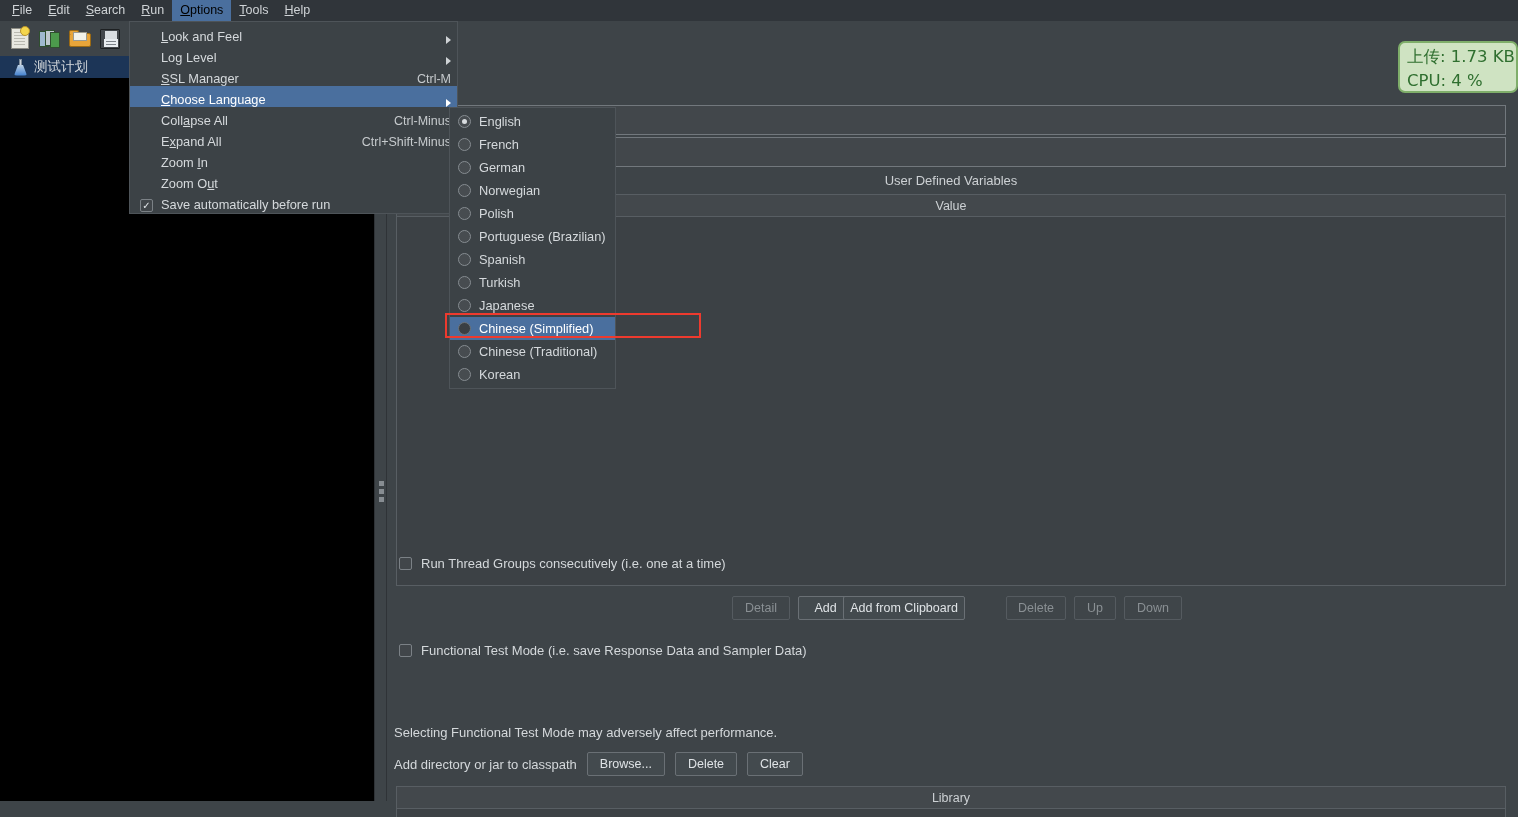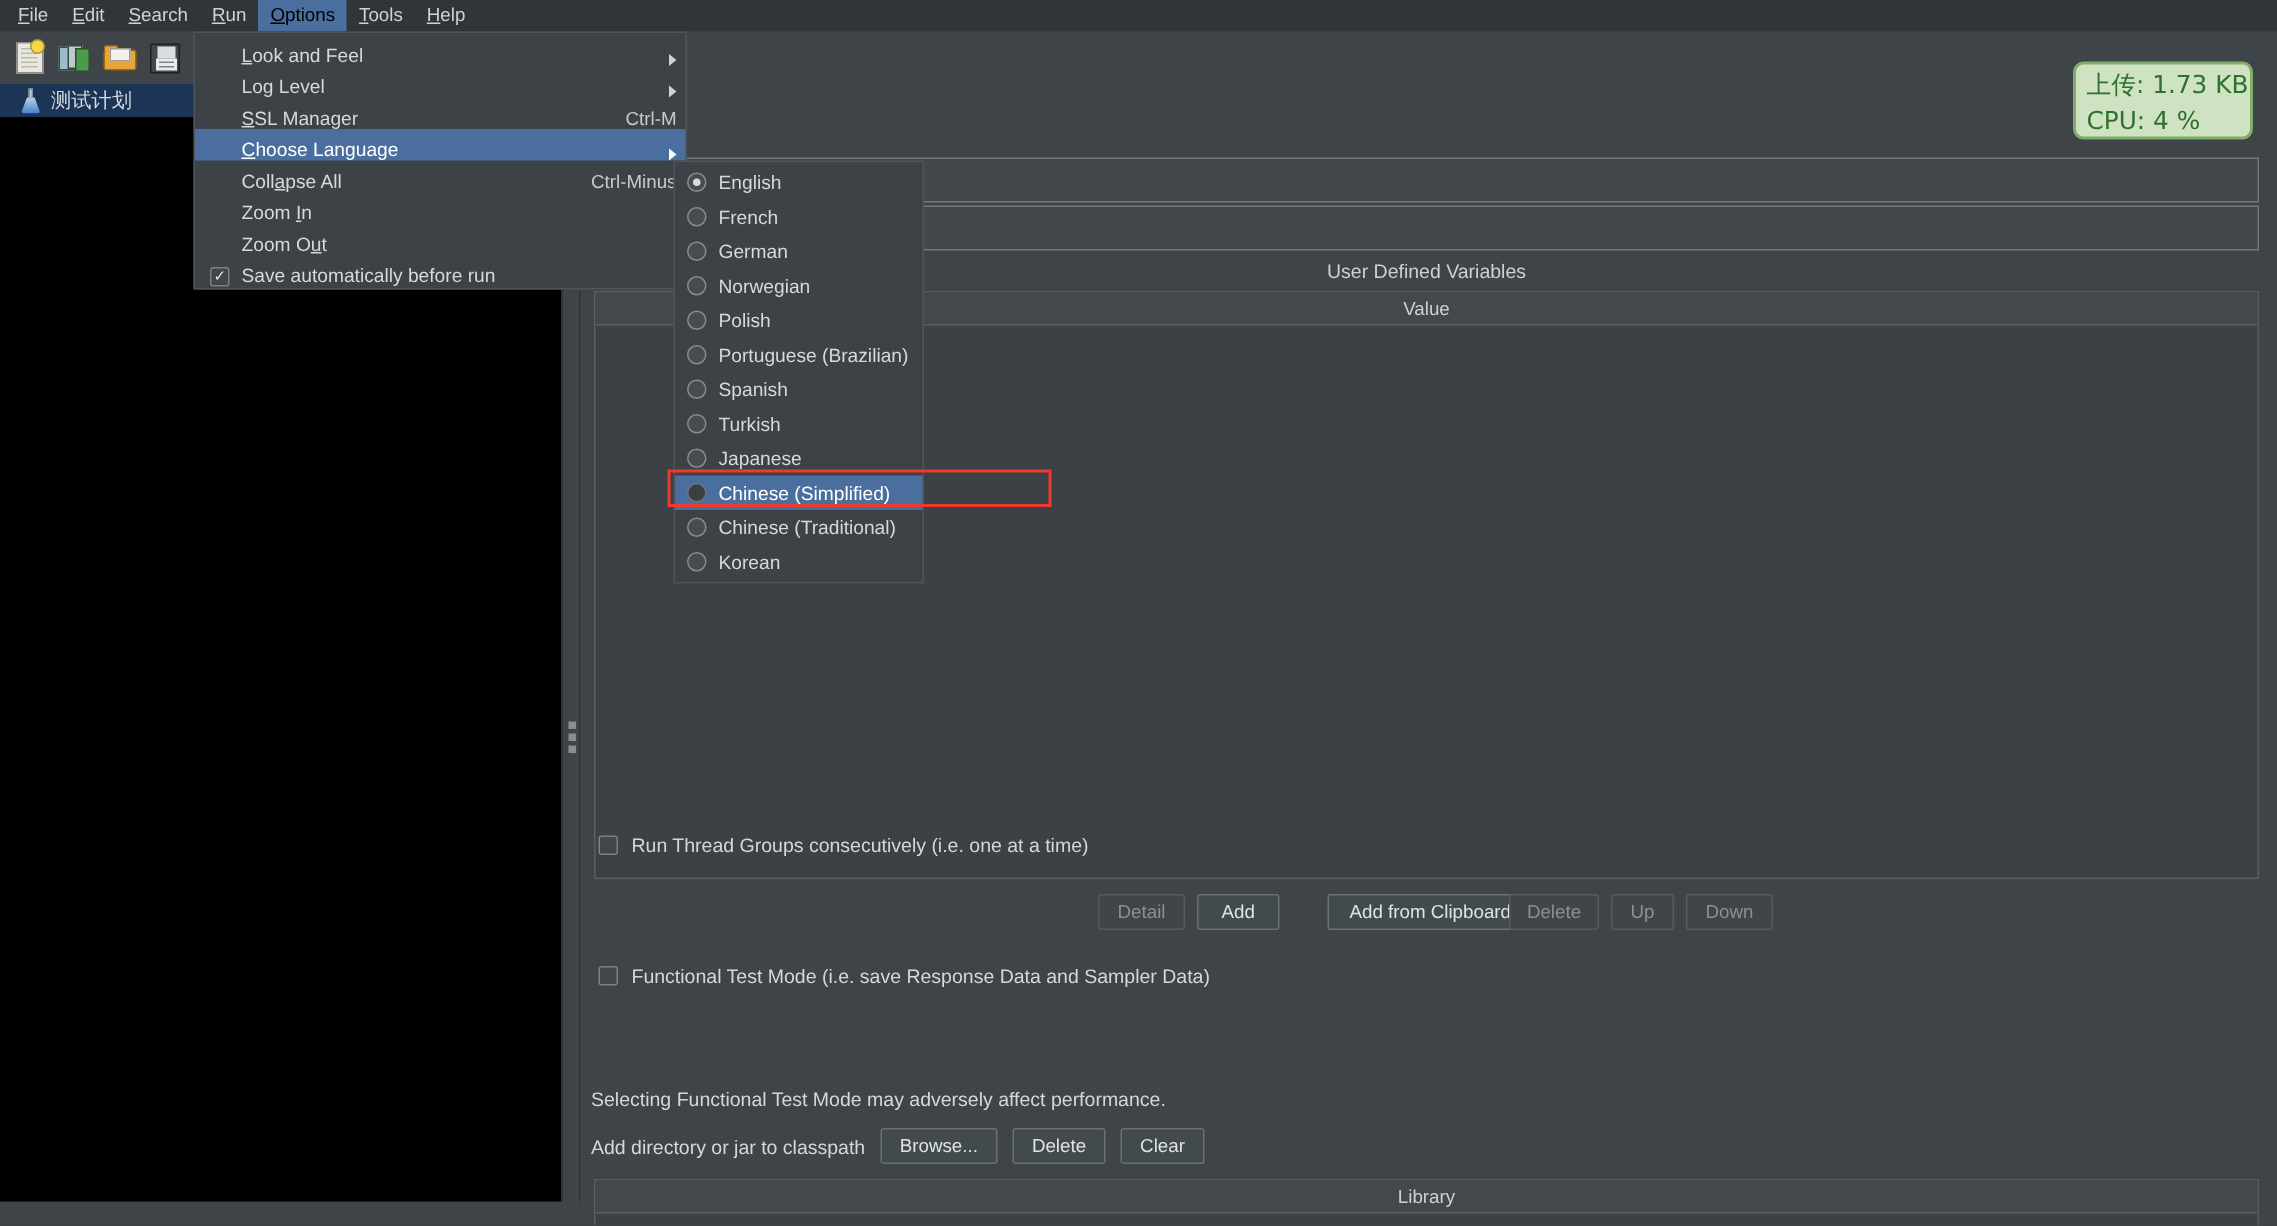--- a/index.html
+++ b/index.html
@@ -318,21 +318,21 @@
   .redbox {
     position:absolute; left:445px; top:313px;
     width:256px; height:25px;
     border:2px solid #ee3a2e;
     z-index: 95;
     pointer-events:none;
   }
 
   
   .statusbox {
-    position:absolute; right:16px; top:41px;
+    position:absolute; right:0px; top:41px;
     width:120px; height:52px;
     background:#cfe3c2;
     border:2px solid #7fae6a;
     border-radius:7px;
     z-index: 100;
     padding: 2px 0 0 7px;
     overflow:hidden;
   }
   .statusbox .line {
     font-size:16.5px; color:#2f6f2f; line-height:24px;
@@ -452,21 +452,21 @@
     <div class="table">
       <div class="thead">
         <div class="th value">Value</div>
       </div>
       <div class="tbody"></div>
     </div>
 
     <div class="btnrow">
       <div class="btn disabled" style="left:336px; width:58px;">Detail</div>
       <div class="btn" style="left:402px; width:55px;">Add</div>
-      <div class="btn" style="left:447px; width:137px;margin-left:42px;">Add from Clipboard</div>
+      <div class="btn" style="left:447px; width:122px;">Add from Clipboard</div>
       <div class="btn disabled" style="left:610px; width:60px;">Delete</div>
       <div class="btn disabled" style="left:678px; width:42px;">Up</div>
       <div class="btn disabled" style="left:728px; width:58px;">Down</div>
     </div>
 
     <div class="chk-row" style="top:500px; left:12px;">
       <span class="cbox"></span>
       <span>Run Thread Groups consecutively (i.e. one at a time)</span>
     </div>
     <div class="chk-row" style="top:587px; left:12px;">
@@ -510,20 +510,25 @@
       <span class="mlabel"><span class="mn">C</span>hoose Language</span>
       <span class="arrow"></span>
     </div>
     <div class="menu-item">
       <span class="indent"></span>
       <span class="mlabel">Coll<span class="mn">a</span>pse All</span>
       <span class="accel">Ctrl-Minus</span>
     </div>
     <div class="menu-item">
       <span class="indent"></span>
+      <span class="mlabel">E<span class="mn">x</span>pand All</span>
+      <span class="accel">Ctrl+Shift-Minus</span>
+    </div>
+    <div class="menu-item">
+      <span class="indent"></span>
       <span class="mlabel">Zoom <span class="mn">I</span>n</span>
     </div>
     <div class="menu-item">
       <span class="indent"></span>
       <span class="mlabel">Zoom O<span class="mn">u</span>t</span>
     </div>
     <div class="menu-item">
       <span class="mchk">✓</span>
       <span class="mlabel">Save automatically before run</span>
     </div>

